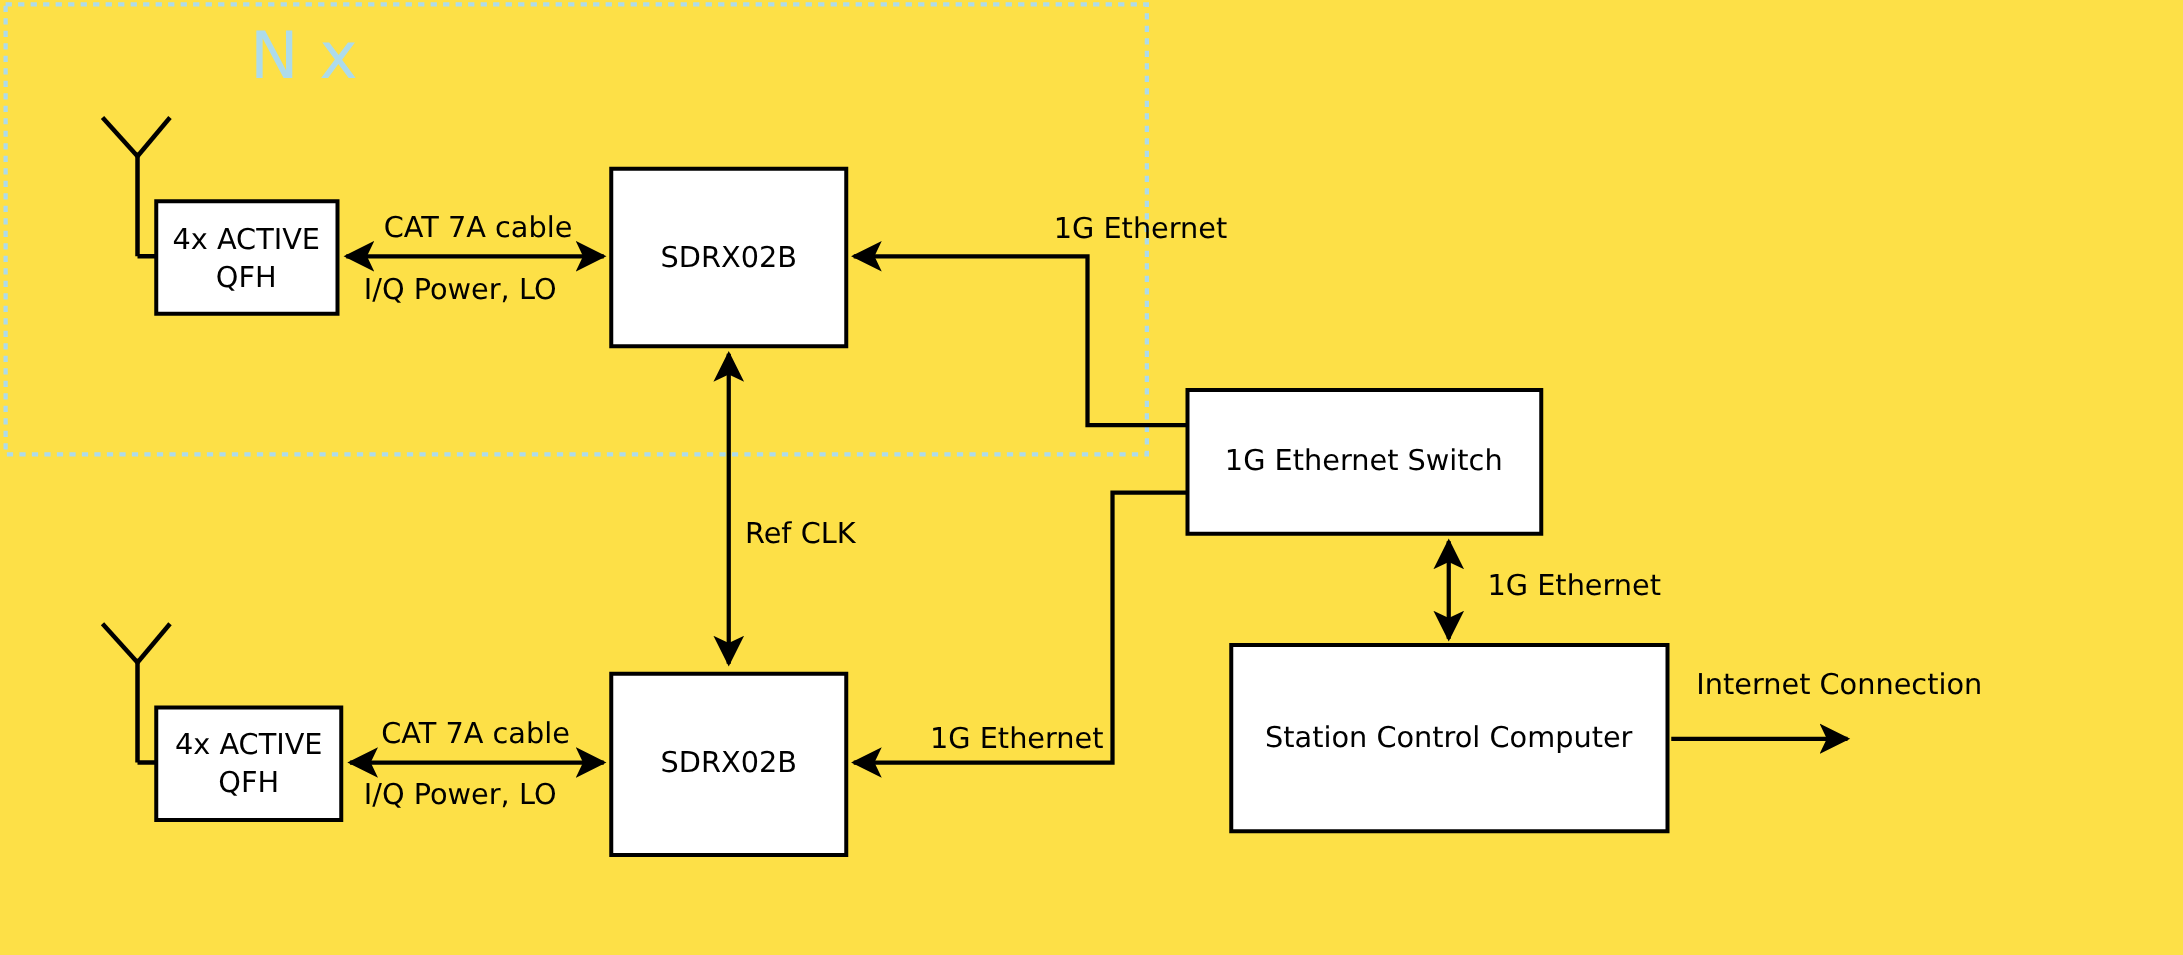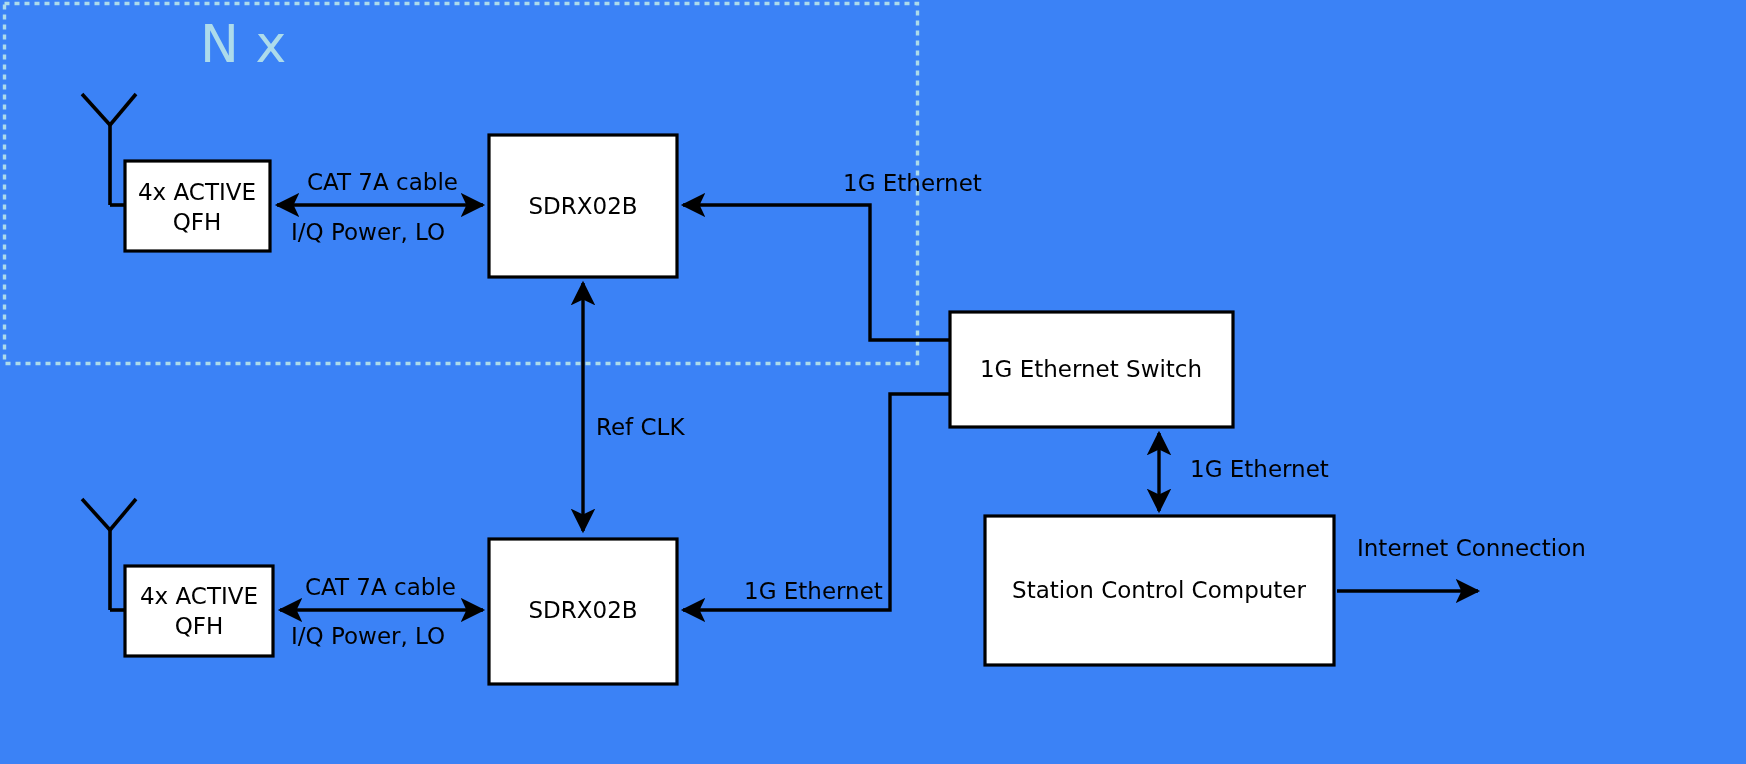--- a/index.html
+++ b/index.html
@@ -8,21 +8,21 @@
     padding: 0;
     background: #ffffff;
   }
   body {
     font-family: "DejaVu Sans", "Liberation Sans", sans-serif;
   }
   #canvas {
     position: relative;
     width: 1746px;
     height: 764px;
-    background: #3b82f6;
+    background: #fde047;
     overflow: hidden;
   }
   svg#diagram {
     position: absolute;
     left: 0;
     top: 0;
     width: 1746px;
     height: 764px;
     display: block;
   }

